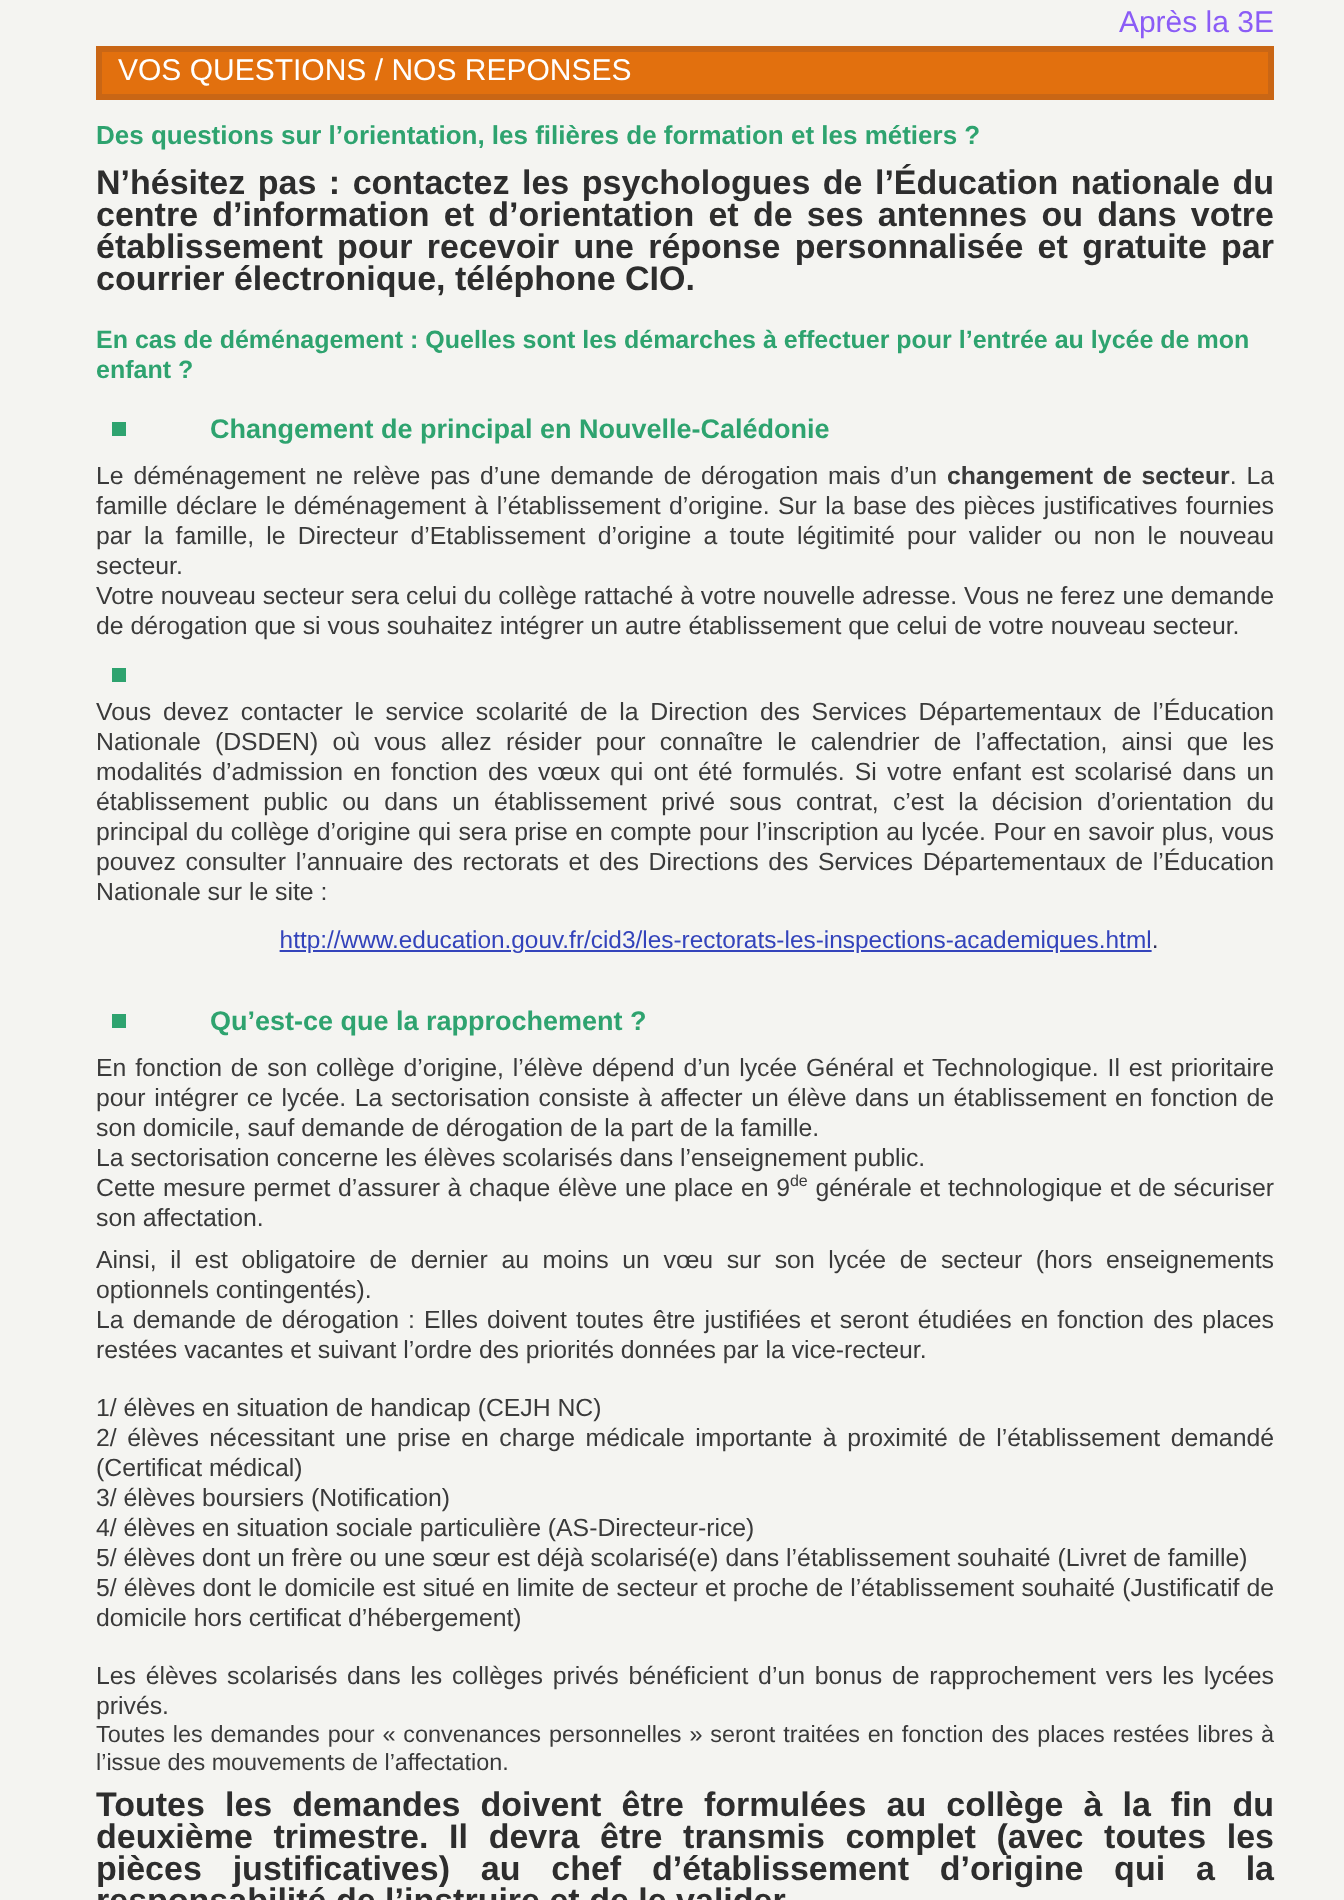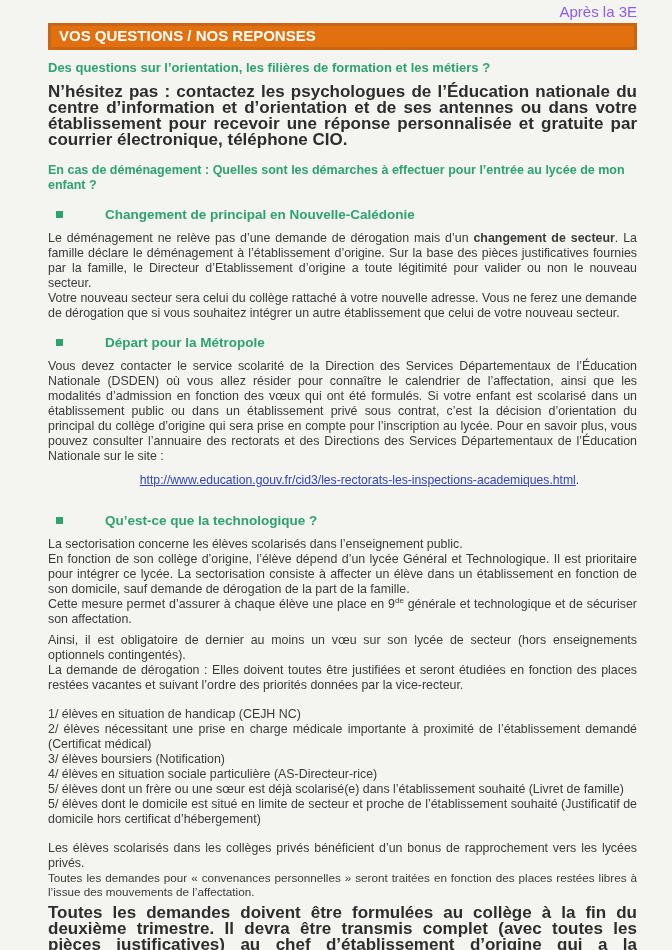--- a/index.html
+++ b/index.html
@@ -22,21 +22,21 @@
   .top-label{
     text-align:right;
     font-size:15px;color:#8b5cf6;
     line-height:17px;
   }
   .banner{
     margin-top:3px;
     background:var(--accent_orange);
     border:3px solid var(--accent_orange_border);
     color:#ffffff;
-    font-weight:bold;
+    font-weight:normal;
     font-size:15px;
     padding:1px 8px 2px 8px;
     line-height:18px;
   }
   .h-green{
     color:var(--accent_green);
     font-weight:bold;
     font-size:13px;
     margin:10px 0 8px 0;
     line-height:16px;
@@ -100,33 +100,32 @@
 
   <div class="subhead">
     <span class="sq"></span>
     <span class="st">Changement de principal en Nouvelle-Calédonie</span>
   </div>
   <p><span>Le déménagement ne relève pas d’une demande de dérogation mais d’un </span><b>changement de secteur</b><span>. La famille déclare le déménagement à l’établissement d’origine. Sur la base des pièces justificatives fournies par la famille, le Directeur d’Etablissement d’origine a toute légitimité pour valider ou non le nouveau secteur.</span></p>
   <p>Votre nouveau secteur sera celui du collège rattaché à votre nouvelle adresse. Vous ne ferez une demande de dérogation que si vous souhaitez intégrer un autre établissement que celui de votre nouveau secteur.</p>
 
   <div class="subhead">
     <span class="sq"></span>
-    <span class="st">Départ pour la Métropole</span>
   </div>
   <p>Vous devez contacter le service scolarité de la Direction des Services Départementaux de l’Éducation Nationale (DSDEN) où vous allez résider pour connaître le calendrier de l’affectation, ainsi que les modalités d’admission en fonction des vœux qui ont été formulés. Si votre enfant est scolarisé dans un établissement public ou dans un établissement privé sous contrat, c’est la décision d’orientation du principal du collège d’origine qui sera prise en compte pour l’inscription au lycée. Pour en savoir plus, vous pouvez consulter l’annuaire des rectorats et des Directions des Services Départementaux de l’Éducation Nationale sur le site :</p>
   <div class="link-line">
     <a>http://www.education.gouv.fr/cid3/les-rectorats-les-inspections-academiques.html</a><span class="link-dot">.</span>
   </div>
 
   <div class="subhead gap-l">
     <span class="sq"></span>
-    <span class="st">Qu’est-ce que la technologique ?</span>
+    <span class="st">Qu’est-ce que la rapprochement ?</span>
   </div>
+  <p>En fonction de son collège d’origine, l’élève dépend d’un lycée Général et Technologique. Il est prioritaire pour intégrer ce lycée. La sectorisation consiste à affecter un élève dans un établissement en fonction de son domicile, sauf demande de dérogation de la part de la famille.</p>
   <p>La sectorisation concerne les élèves scolarisés dans l’enseignement public.</p>
-  <p>En fonction de son collège d’origine, l’élève dépend d’un lycée Général et Technologique. Il est prioritaire pour intégrer ce lycée. La sectorisation consiste à affecter un élève dans un établissement en fonction de son domicile, sauf demande de dérogation de la part de la famille.</p>
   <p><span>Cette mesure permet d’assurer à chaque élève une place en 9</span><sup>de</sup><span> générale et technologique et de sécuriser son affectation.</span></p>
   <p class="gap-s">Ainsi, il est obligatoire de dernier au moins un vœu sur son lycée de secteur (hors enseignements optionnels contingentés).</p>
   <p>La demande de dérogation : Elles doivent toutes être justifiées et seront étudiées en fonction des places restées vacantes et suivant l’ordre des priorités données par la vice-recteur.</p>
 
   <div class="plist gap-m">
     <p>1/ élèves en situation de handicap (CEJH NC)</p>
     <p>2/ élèves nécessitant une prise en charge médicale importante à proximité de l’établissement demandé (Certificat médical)</p>
     <p>3/ élèves boursiers (Notification)</p>
     <p>4/ élèves en situation sociale particulière (AS-Directeur-rice)</p>
     <p>5/ élèves dont un frère ou une sœur est déjà scolarisé(e) dans l’établissement souhaité (Livret de famille)</p>

